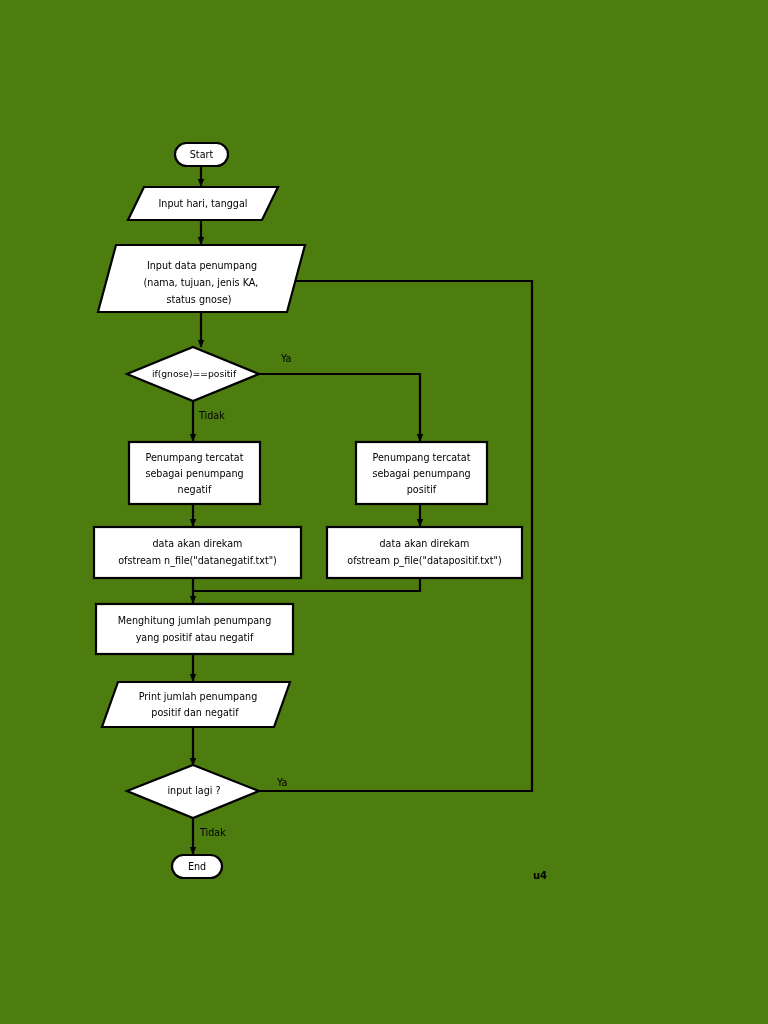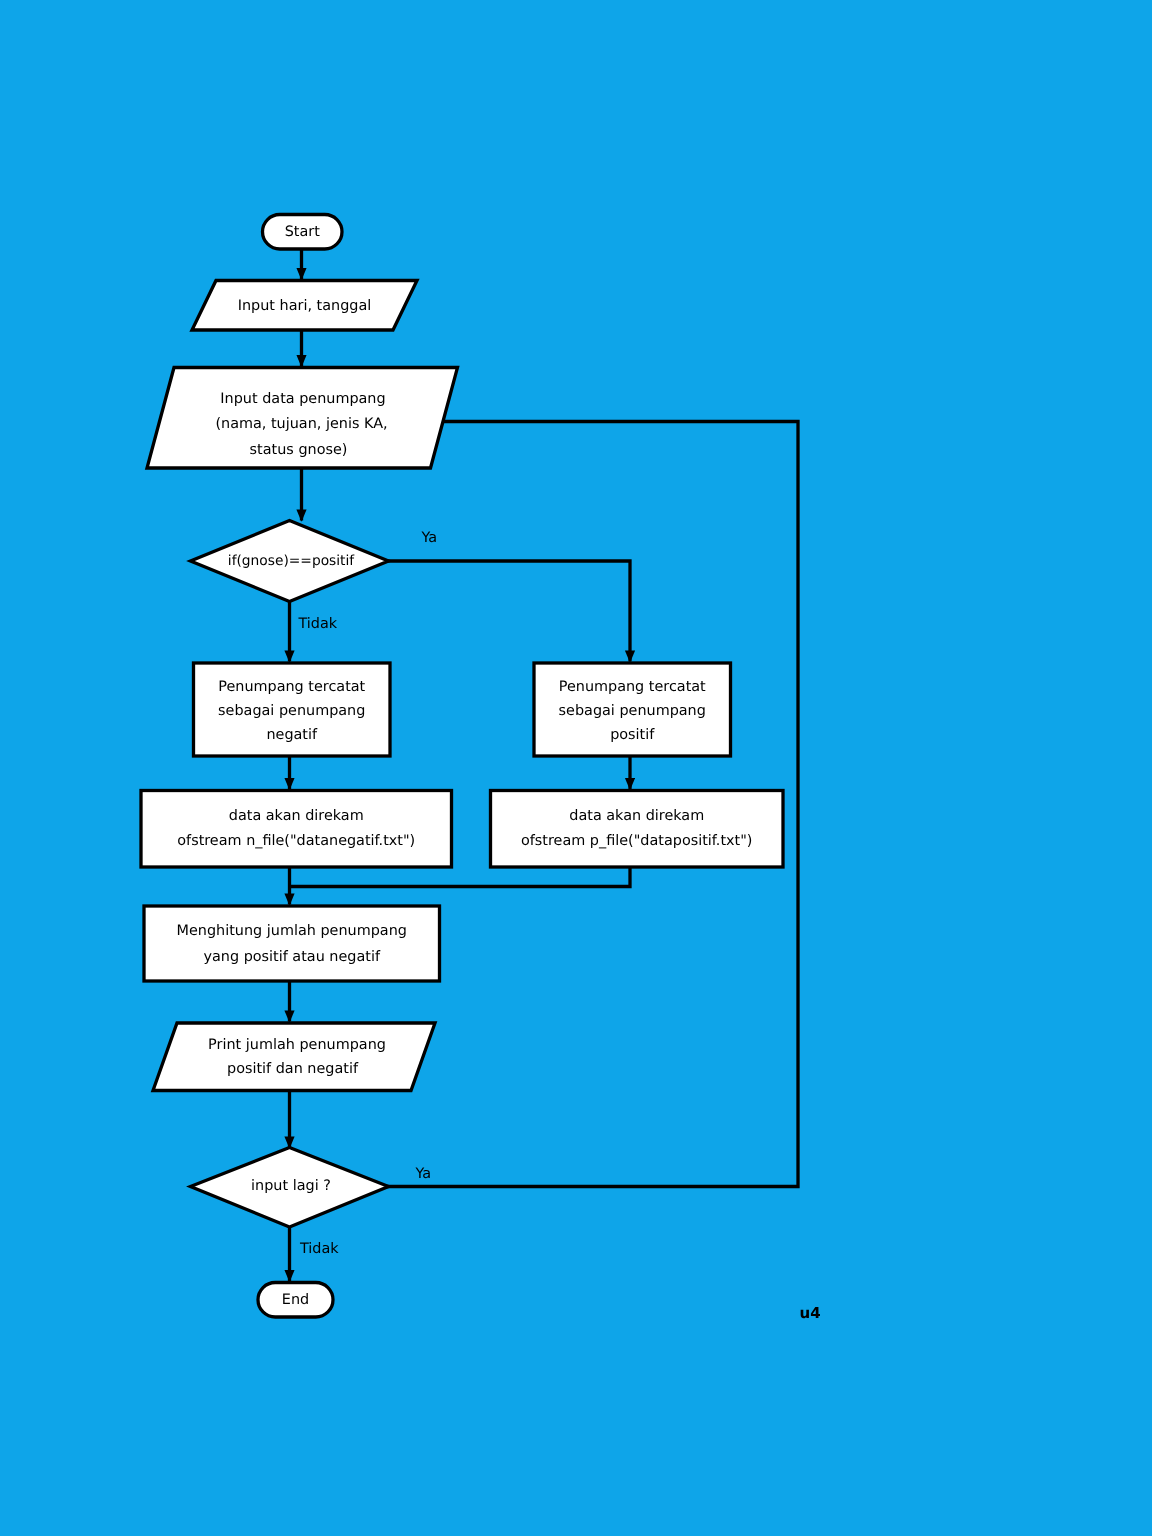--- a/index.html
+++ b/index.html
@@ -10,21 +10,21 @@
   body {
     width: 768px;
     height: 1024px;
     font-family: "DejaVu Sans", sans-serif;
     overflow: hidden;
   }
   #flowchart-root {
     position: relative;
     width: 768px;
     height: 1024px;
-    background: #0ea5e9;
+    background: #4d7c0f;
   }
   svg#flow-svg {
     position: absolute;
     top: 0;
     left: 0;
     width: 768px;
     height: 1024px;
     display: block;
   }
   .shape-outline {

